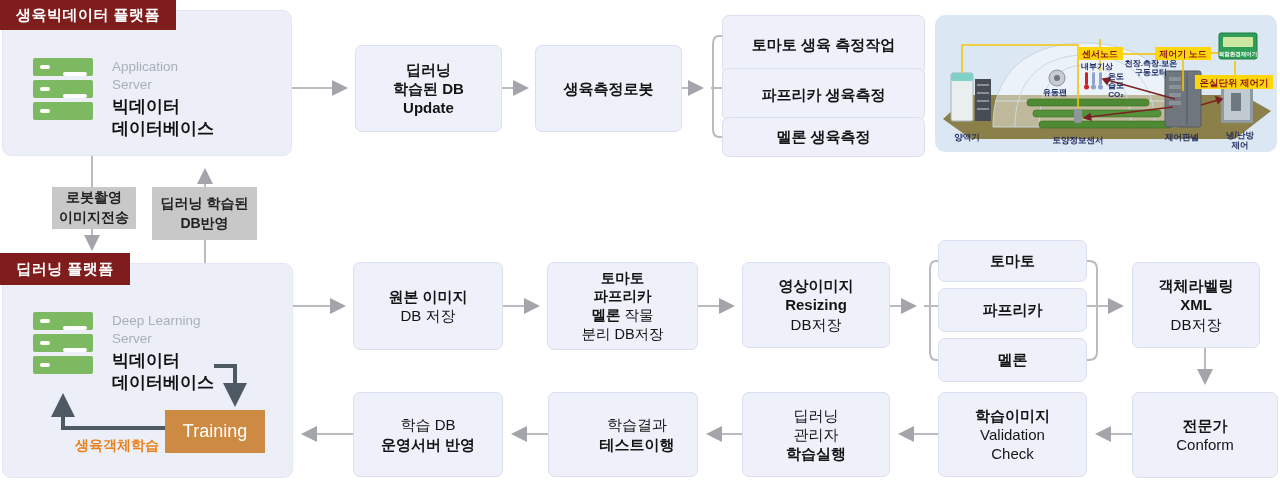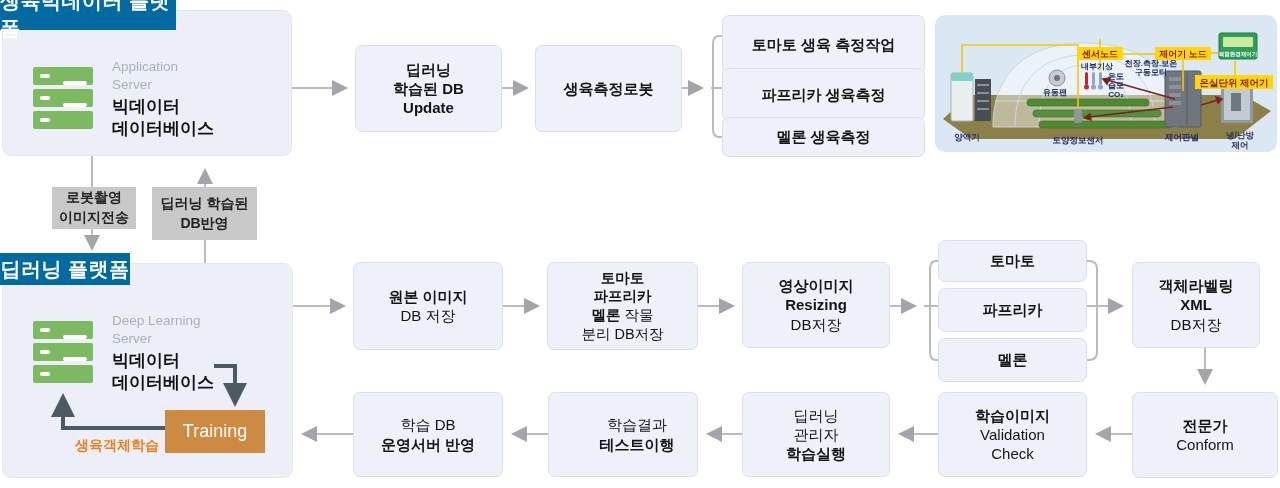--- a/index.html
+++ b/index.html
@@ -1,31 +1,31 @@
 <!DOCTYPE html>
 <html><head>
 <meta charset="utf-8">
 <style>
   * { margin:0; padding:0; box-sizing:border-box; }
   html,body { background:#ffffff; }
   body { font-family:"Liberation Sans","DejaVu Sans",sans-serif; }
   #canvas { position:relative; width:1280px; height:488px; background:#ffffff; overflow:hidden; }
 
   .platform { position:absolute; background:#edeff8; border:1px solid #e4e7f3; border-radius:9px; z-index:1; }
-  .ptitle { position:absolute; background:#0369a1; color:#ffffff; font-weight:bold; font-size:20px;
+  .ptitle { position:absolute; background:#7f1d1d; color:#ffffff; font-weight:bold; font-size:15px;
             display:flex; align-items:center; justify-content:center; z-index:4; letter-spacing:0.5px; }
   .overlay { position:absolute; left:0; top:0; z-index:2; pointer-events:none; }
   .box { position:absolute; background:#eef1fa; border:1px solid #d9dff0; border-radius:7px;
          display:flex; flex-direction:column; align-items:center; justify-content:center;
          text-align:center; color:#141414; font-size:15px; line-height:1.28; z-index:3; }
   .box .b { font-weight:bold; }
   .glabel { position:absolute; background:#c8c8c8; color:#222222; font-weight:600; font-size:14px;
             text-align:left; display:flex; flex-direction:column; align-items:center; justify-content:center;
             line-height:1.4; z-index:3; }
-  .server-wrap { position:absolute; display:flex; align-items:center; z-index:3; }
+  .server-wrap { position:absolute; display:flex; align-items:flex-start; z-index:3; }
   .server-text { margin-left:19px; }
   .server-type { color:#a9afb8; font-size:13.5px; line-height:1.3; }
   .server-name { color:#121212; font-weight:bold; font-size:17px; line-height:1.3; margin-top:3px; }
   .training { position:absolute; background:#cd8a42; color:#ffffff; font-weight:normal; font-size:18px;
               display:flex; align-items:center; justify-content:center; z-index:3; }
   .onote { position:absolute; color:#e8821e; font-weight:bold; font-size:14px; z-index:3; }
   .gh { position:absolute; z-index:3; }
 </style>
 </head>
 <body>

